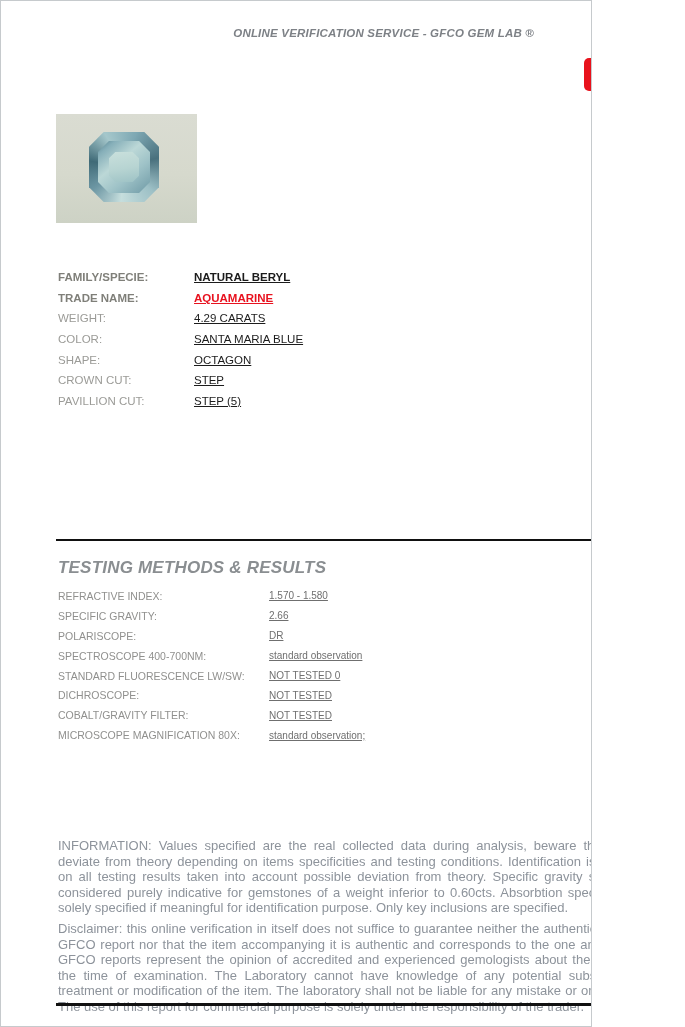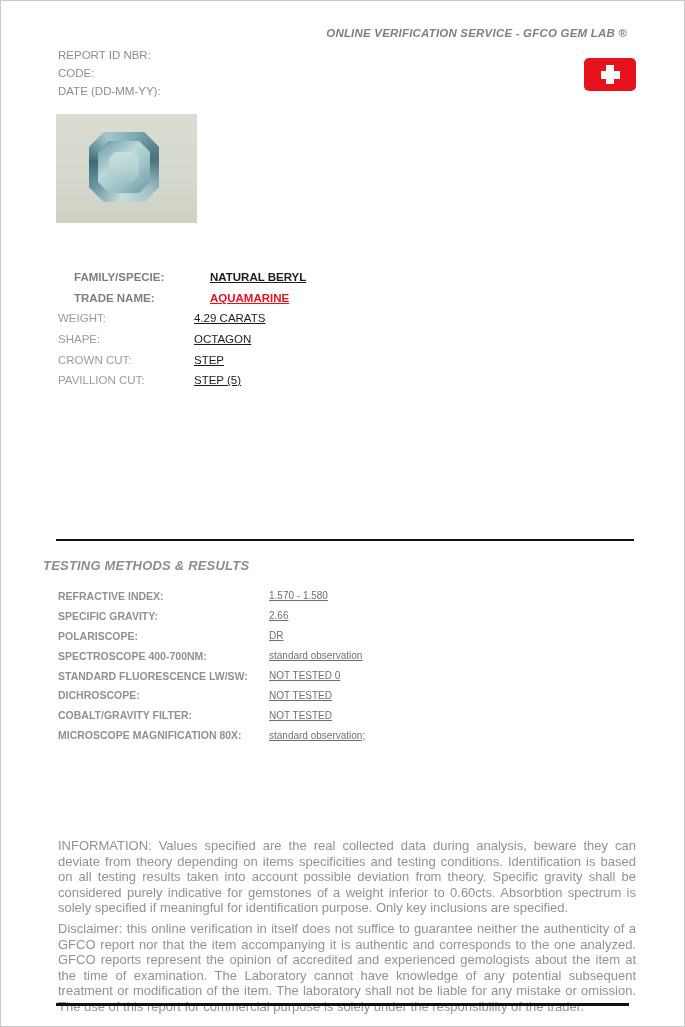--- a/index.html
+++ b/index.html
@@ -1,19 +1,19 @@
 <!DOCTYPE html>
 <html><head>
 <meta charset="utf-8">
 <style>
   * { box-sizing: border-box; }
   html, body { margin: 0; padding: 0; background: #ffffff; }
   .page {
     position: relative;
-    width: 685px;
+    width: 592px;
     height: 1027px;
     background: #ffffff;
     border: 1px solid #c6cacd;
     font-family: "Liberation Sans", sans-serif;
     overflow: hidden;
   }
 
   
   .service-title {
     position: absolute;
@@ -101,21 +101,21 @@
     width: 30px;
     height: 30px;
     background: linear-gradient(170deg, #c9e0dc 0%, #b7d4d2 55%, #9dc2c5 100%);
   }
 
   
   .details { position: absolute; left: 57px; top: 266px; width: 540px; }
   .detail-row { display: flex; height: 20.6px; align-items: center; }
   .detail-row .lbl { width: 136px; font-size: 11.5px; color: #9b9b97; }
   .detail-row .val { font-size: 11.5px; color: #1c1c1c; text-decoration: underline; }
-  .lbl-bold { font-weight: bold; color: #7f7f79 !important; margin-left: 16px; }
+  .lbl-bold { font-weight: bold; color: #7f7f79 !important; }
   .val-bold { font-weight: bold; }
   .val-red  { color: #e8121f !important; font-weight: bold; }
 
   .origin-row { position: absolute; left: 57px; top: 453px; }
 
   
   .divider-thin {
     position: absolute;
     left: 55px;
     top: 538px;
@@ -128,31 +128,31 @@
     left: 55px;
     top: 1002px;
     width: 573px;
     height: 3px;
     background: #111111;
   }
 
   
   .testing-title {
     position: absolute;
-    left: 42px;
+    left: 57px;
     top: 557px;
-    font-size: 13px;
+    font-size: 17px;
     font-weight: bold;
     font-style: italic;
     color: #8a8e91;
     letter-spacing: 0.2px;
   }
   .testing { position: absolute; left: 57px; top: 585px; width: 560px; }
   .testing .detail-row { height: 19.9px; }
-  .testing .lbl { width: 211px; font-size: 10.5px; color: #90908e; font-weight: bold; }
+  .testing .lbl { width: 211px; font-size: 10.5px; color: #90908e; }
   .testing .val { font-size: 10px; color: #6f6f6f; }
 
   
   .para {
     position: absolute;
     left: 57px;
     width: 578px;
     font-size: 13px;
     color: #8d939b;
     line-height: 15.5px;
@@ -161,25 +161,20 @@
   .para-info { top: 837px; }
   .para-disclaimer { top: 920px; }
 </style>
 </head>
 <body>
 
 <div class="page">
 
   <div class="service-title">ONLINE VERIFICATION SERVICE - GFCO GEM LAB ®</div>
 
-  <div class="report-meta">
-    <div class="meta-line">REPORT ID NBR:</div>
-    <div class="meta-line">CODE:</div>
-    <div class="meta-line">DATE (DD-MM-YY):</div>
-  </div>
 
   <div class="swiss-flag">
     <div class="cross-v"></div>
     <div class="cross-h"></div>
   </div>
 
   <div class="gem-photo">
     <div class="gem">
       <div class="gem-mid">
         <div class="gem-table"></div>
@@ -194,20 +189,24 @@
     </div>
     <div class="detail-row">
       <span class="lbl lbl-bold">TRADE NAME:</span>
       <span class="val val-red">AQUAMARINE</span>
     </div>
     <div class="detail-row">
       <span class="lbl">WEIGHT:</span>
       <span class="val">4.29 CARATS</span>
     </div>
     <div class="detail-row">
+      <span class="lbl">COLOR:</span>
+      <span class="val">SANTA MARIA BLUE</span>
+    </div>
+    <div class="detail-row">
       <span class="lbl">SHAPE:</span>
       <span class="val">OCTAGON</span>
     </div>
     <div class="detail-row">
       <span class="lbl">CROWN CUT:</span>
       <span class="val">STEP</span>
     </div>
     <div class="detail-row">
       <span class="lbl">PAVILLION CUT:</span>
       <span class="val">STEP (5)</span>

